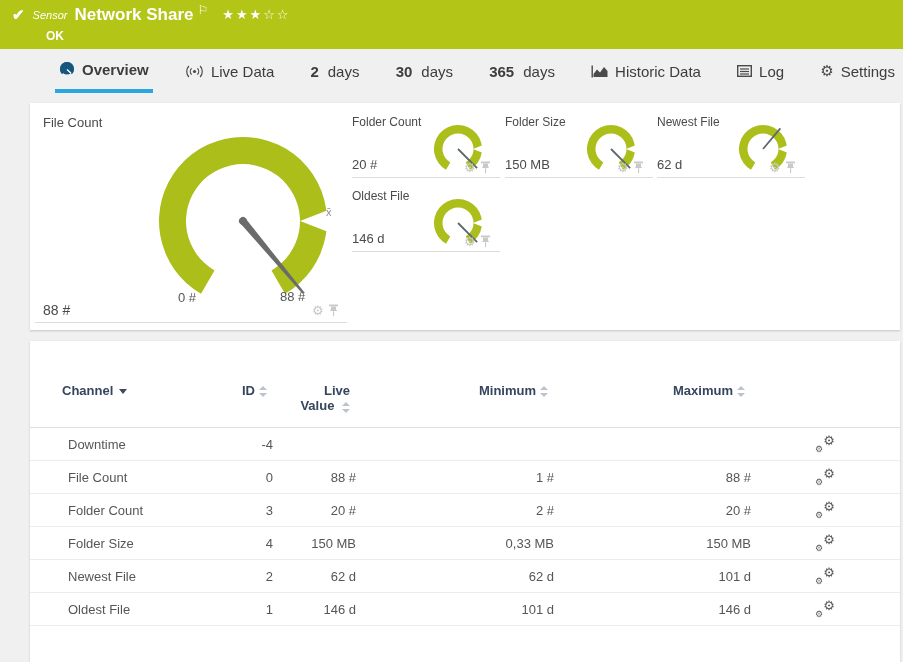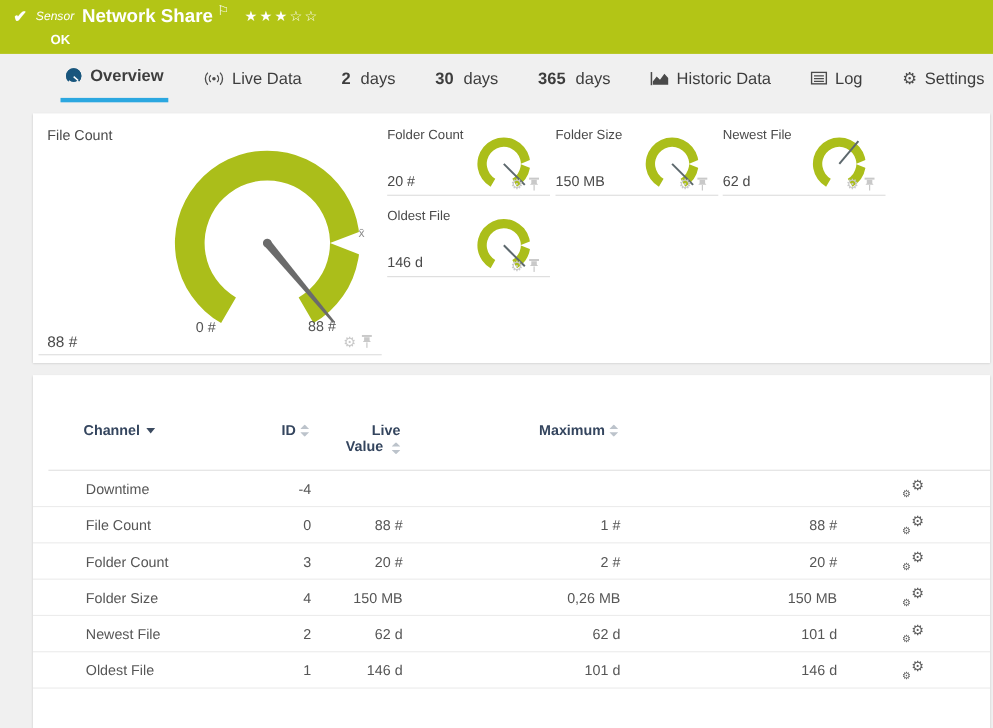--- a/index.html
+++ b/index.html
@@ -49,28 +49,28 @@
   
   .mini-cell { position:absolute; width:148px; height:68px; border-bottom:1px solid #dcdcdc; }
   .mini-label { position:absolute; left:0; top:5px; font-size:12px; color:#4a4a4a; }
   .mini-gauge { position:absolute; left:74px; top:5px; }
   .mini-value { position:absolute; left:0; top:47px; font-size:13px; color:#4a4a4a; }
   .mini-icons { position:absolute; left:112px; top:51px; }
 
   
   .thead { display:grid; grid-template-columns:175px 30px 83px 198px 197px 1fr;
     padding:42px 0 0 32px; height:87px; border-bottom:1px solid #e0e0e0;
-    font-size:13px; font-weight:bold; color:#34455e;margin-left:14px; }
+    font-size:13px; font-weight:bold; color:#34455e; }
   .thead .hcell { display:flex; align-items:flex-start; }
   .thead .right { justify-content:flex-end; text-align:right; }
   .sorticon { margin-left:4px; position:relative; top:3px; }
   .caret-down { display:inline-block; width:0; height:0; margin-left:6px; position:relative; top:6px;
     border-left:4px solid transparent; border-right:4px solid transparent; border-top:5px solid #3c4b60; }
   .trow { display:grid; grid-template-columns:175px 30px 83px 198px 197px 1fr;
-    padding-left:48px; height:33px; align-items:center; font-size:13px; color:#565656;
+    padding-left:38px; height:33px; align-items:center; font-size:13px; color:#565656;
     border-bottom:1px solid #ececec; }
   .trow .right { text-align:right; }
   .rowgears { position:relative; width:19px; height:16px; justify-self:center; cursor:pointer; color:#5c5c5c; }
   .rowgears .g-big { position:absolute; right:0; top:-3px; font-size:13px; }
   .rowgears .g-small { position:absolute; left:-1px; bottom:-2px; font-size:9px; }
 </style>
 </head>
 <body>
 
 <div class="sensor-header">
@@ -269,20 +269,27 @@
       <span style="text-align:right;">
         <span>Live</span><br>
         <span>Value</span>
         <svg class="sorticon" width="8" height="11" viewBox="0 0 8 11">
             <polygon points="4,0 8,4 0,4" fill="#bcc3cb"></polygon>
             <polygon points="0,7 8,7 4,11" fill="#bcc3cb"></polygon>
           </svg>
       </span>
     </div>
     <div class="hcell right">
+      <span>Minimum</span>
+      <svg class="sorticon" width="8" height="11" viewBox="0 0 8 11">
+          <polygon points="4,0 8,4 0,4" fill="#bcc3cb"></polygon>
+          <polygon points="0,7 8,7 4,11" fill="#bcc3cb"></polygon>
+        </svg>
+    </div>
+    <div class="hcell right">
       <span>Maximum</span>
       <svg class="sorticon" width="8" height="11" viewBox="0 0 8 11">
           <polygon points="4,0 8,4 0,4" fill="#bcc3cb"></polygon>
           <polygon points="0,7 8,7 4,11" fill="#bcc3cb"></polygon>
         </svg>
     </div>
     <div class="hcell"></div>
   </div>
 
   <div class="trow">
@@ -315,21 +322,21 @@
     <div class="right">20 #</div>
     <div class="rowgears">
         <span class="g-big">⚙</span>
         <span class="g-small">⚙</span>
       </div>
   </div>
   <div class="trow">
     <div>Folder Size</div>
     <div class="right">4</div>
     <div class="right">150 MB</div>
-    <div class="right">0,26 MB</div>
+    <div class="right">0,33 MB</div>
     <div class="right">150 MB</div>
     <div class="rowgears">
         <span class="g-big">⚙</span>
         <span class="g-small">⚙</span>
       </div>
   </div>
   <div class="trow">
     <div>Newest File</div>
     <div class="right">2</div>
     <div class="right">62 d</div>

